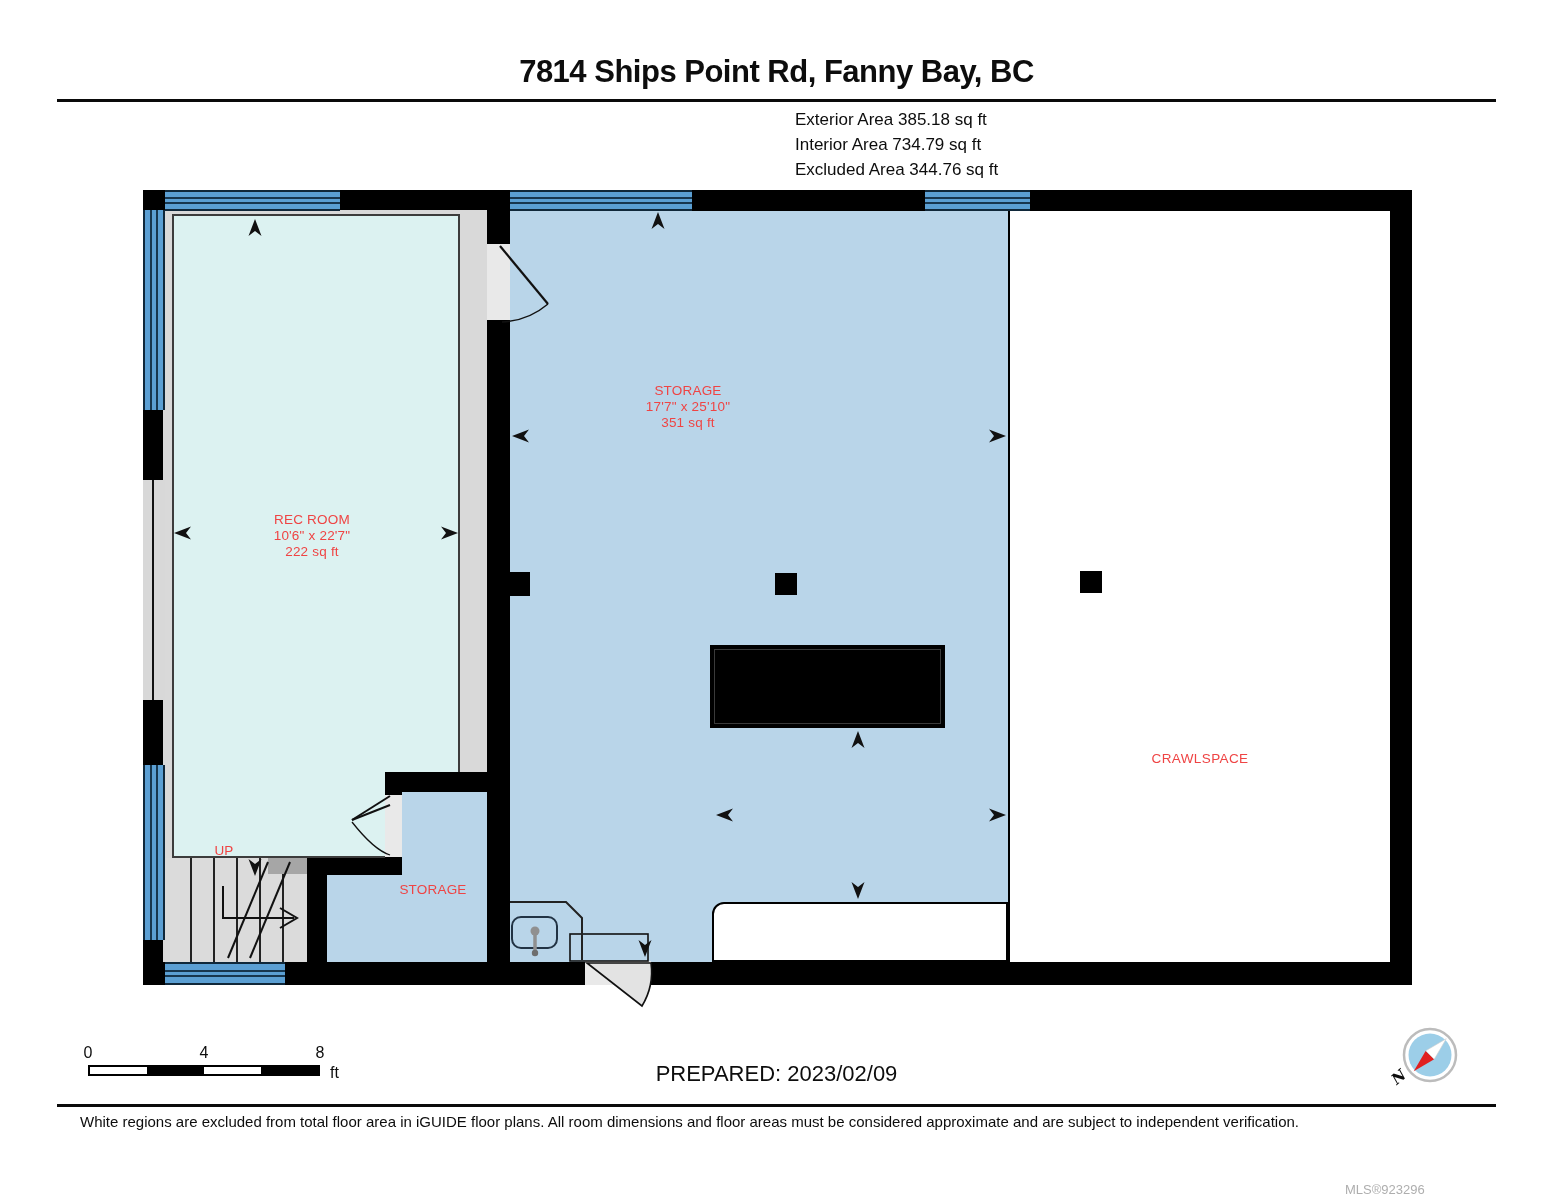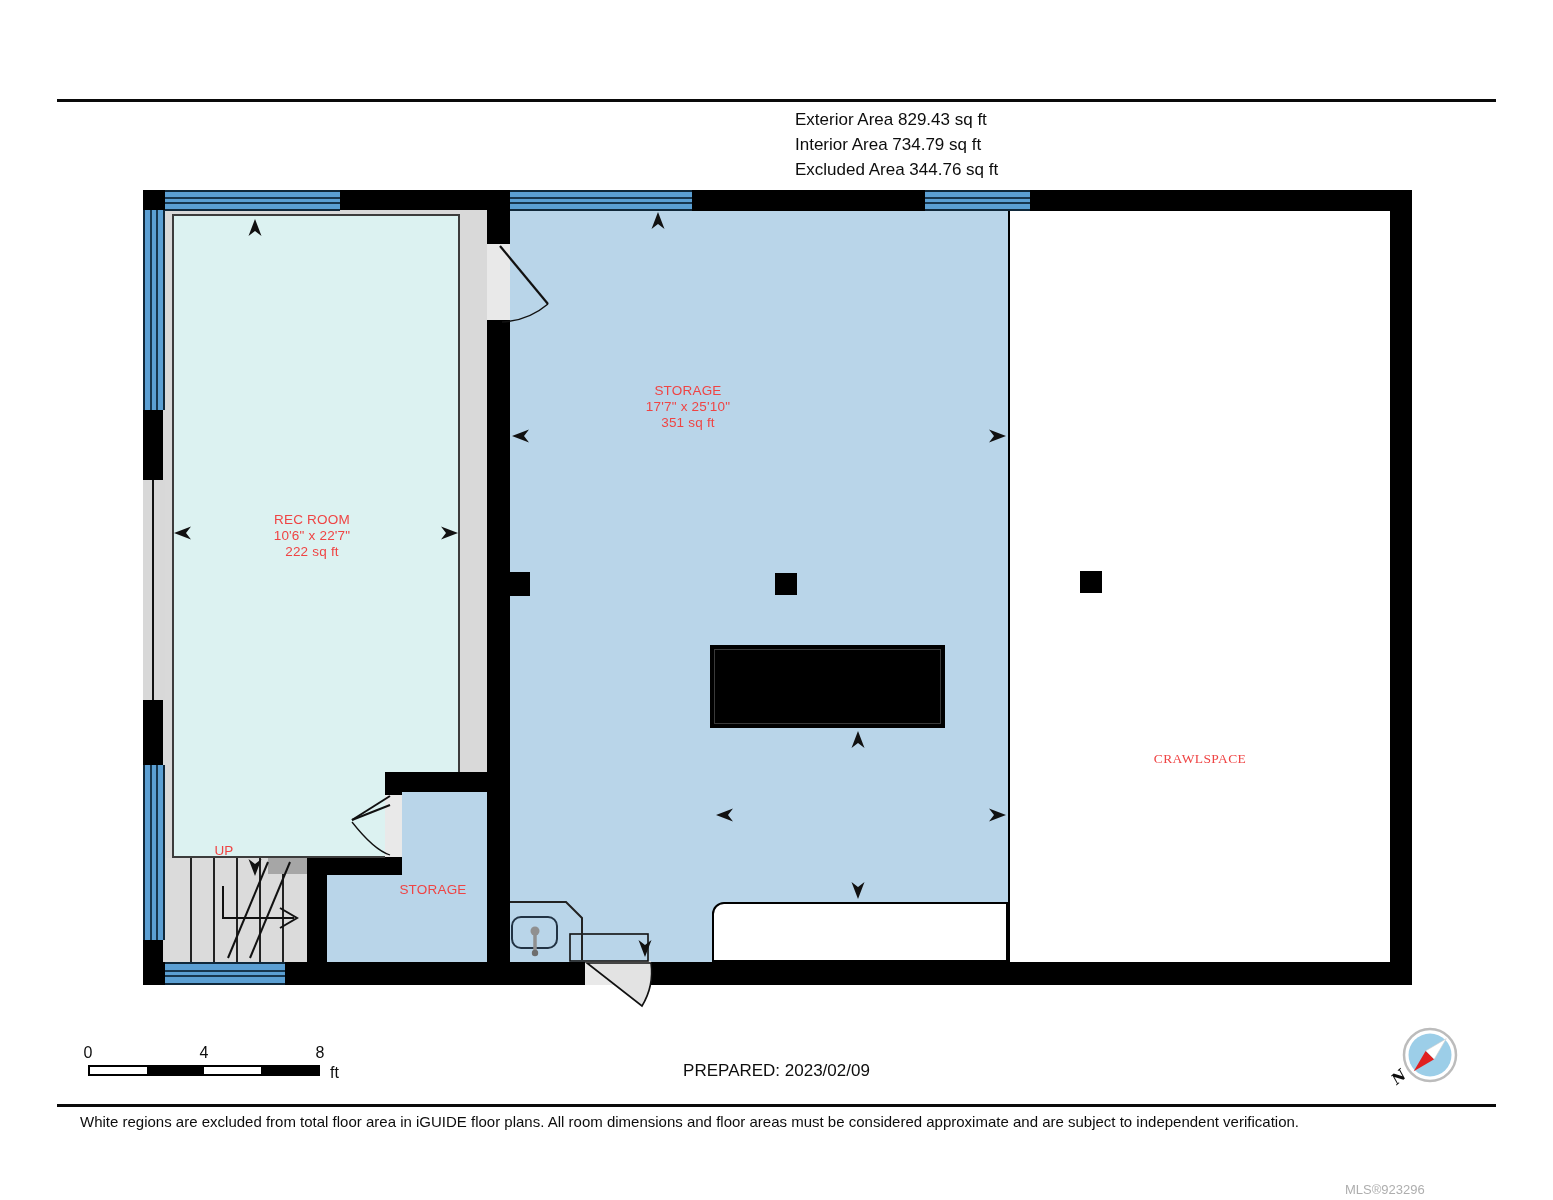--- a/index.html
+++ b/index.html
@@ -17,22 +17,23 @@
   .tick{position:absolute;width:24px;text-align:center;font-size:16px;}
   .seg{position:absolute;top:0;height:100%;box-sizing:border-box;}
   #mls{color:#aeaeae;}
   svg{display:block;}
 </style>
 </head>
 <body>
 
 <div id="page">
 
+  <div class="abs title">7814 Ships Point Rd, Fanny Bay, BC</div>
   <div class="abs rule" style="top:99px;"></div>
-  <div class="abs area-line" style="top:110px;">Exterior Area 829.43 sq ft</div>
+  <div class="abs area-line" style="top:110px;">Exterior Area 385.18 sq ft</div>
   <div class="abs area-line" style="top:135px;">Interior Area 734.79 sq ft</div>
   <div class="abs area-line" style="top:160px;">Excluded Area 344.76 sq ft</div>
 
   <div class="abs wall" style="left:143px;top:190px;width:1269px;height:795px;"></div>
 
   <div class="abs" style="left:163px;top:210px;width:324px;height:752px;background:#d9d9d9;"></div>
 
   <div class="abs" style="left:172px;top:214px;width:288px;height:644px;background:#dcf2f1;border:2px solid #3c3c3c;box-sizing:border-box;"></div>
 
   <div class="abs" style="left:510px;top:211px;width:498px;height:751px;background:#b9d5e9;"></div>
@@ -132,37 +133,37 @@
     <div>REC ROOM</div>
     <div>10'6" x 22'7"</div>
     <div>222 sq ft</div>
   </div>
   <div class="room-label" style="left:608px;top:383px;width:160px;">
     <div>STORAGE</div>
     <div>17'7" x 25'10"</div>
     <div>351 sq ft</div>
   </div>
   <div class="room-label" style="left:363px;top:882px;width:140px;">STORAGE</div>
-  <div class="room-label" style="left:1120px;top:751px;width:160px;letter-spacing:.4px;font-family:Liberation Serif, serif;">CRAWLSPACE</div>
+  <div class="room-label" style="left:1120px;top:751px;width:160px;letter-spacing:.4px;">CRAWLSPACE</div>
   <div class="room-label" style="left:204px;top:843px;width:40px;">UP</div>
 
   <div>
     <div class="tick abs" style="left:76px;top:1044px;">0</div>
     <div class="tick abs" style="left:192px;top:1044px;">4</div>
     <div class="tick abs" style="left:308px;top:1044px;">8</div>
     <div class="abs" style="left:88px;top:1065px;width:232px;height:11px;border:2px solid #000;box-sizing:border-box;">
       <div class="seg" style="left:0;width:25%;background:#fff;"></div>
       <div class="seg" style="left:25%;width:25%;background:#000;"></div>
       <div class="seg" style="left:50%;width:25%;background:#fff;"></div>
       <div class="seg" style="left:75%;width:25%;background:#000;"></div>
     </div>
     <div class="abs" style="left:330px;top:1064px;font-size:16px;">ft</div>
   </div>
 
-  <div class="abs" style="left:0;top:1061px;width:1553px;text-align:center;font-size:17px;font-weight:500;">PREPARED: 2023/02/09</div>
+  <div class="abs" style="left:0;top:1061px;width:1553px;text-align:center;font-size:22px;font-weight:500;">PREPARED: 2023/02/09</div>
 
   <svg class="abs" style="left:1396px;top:1022px;" width="70" height="70" viewBox="0 0 70 70">
     <circle cx="34" cy="33" r="26" fill="#ffffff" stroke="#bcbcbc" stroke-width="2.5"></circle>
     <circle cx="34" cy="33" r="21.5" fill="#9ccee8"></circle>
     <g transform="translate(34,33) rotate(135)">
       <polygon points="23,0 0,-6 0,6" fill="#e02020"></polygon>
       <polygon points="-23,0 0,-6 0,6" fill="#ffffff" stroke="#cfcfcf" stroke-width="0.6"></polygon>
     </g>
   </svg>
   <div class="abs" style="left:1392px;top:1068px;font-family:'DejaVu Serif',serif;font-style:italic;font-weight:bold;font-size:15px;transform:rotate(-40deg);">N</div>

